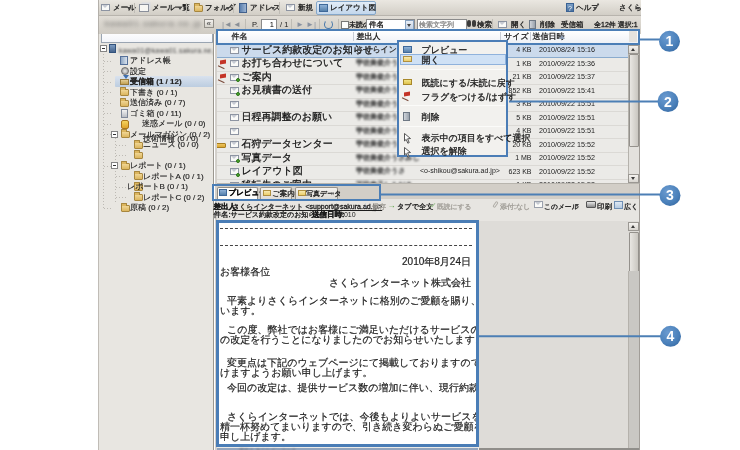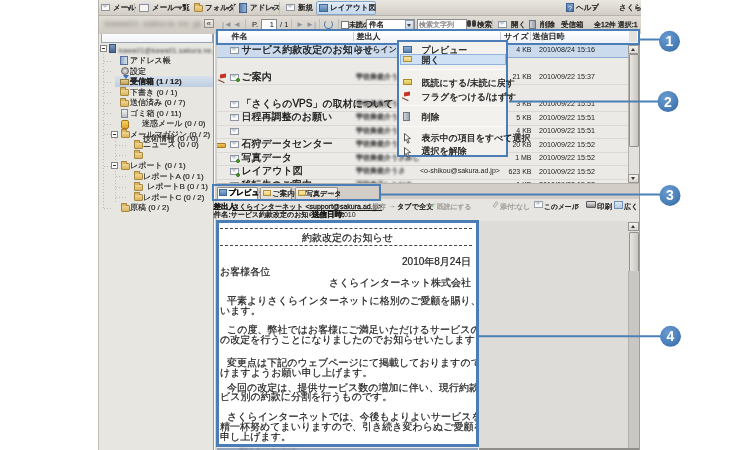--- a/index.html
+++ b/index.html
@@ -175,47 +175,62 @@
  <div class="fold" style="left:34.5px;top:107.5px"></div>
  <div class="trow jp" style="left:44px;top:105px">ニュース (0 / 0)</div>
  <div class="fold" style="left:34.5px;top:118px"></div>
  <div class="trow jp" style="left:44px;top:99px">技術情報 (0 / 0)</div>
  <div class="pm" style="left:12px;top:128px"></div>
  <div class="fold" style="left:22px;top:128.5px"></div>
  <div class="trow jp" style="left:31px;top:126px">レポート (0 / 1)</div>
  <div class="fold" style="left:34.5px;top:139px"></div>
  <div class="trow jp" style="left:44px;top:136.5px">レポートA (0 / 1)</div>
  <div class="fold" style="left:34.5px;top:149.5px"></div>
- <div class="trow jp" style="left:48px;top:147px">レポートB (0 / 1)</div>
+ <div class="trow jp" style="left:28px;top:147px">レポートB (0 / 1)</div>
  <div class="fold" style="left:34.5px;top:160px"></div>
  <div class="trow jp" style="left:44px;top:157.5px">レポートC (0 / 2)</div>
  <div class="fold" style="left:22px;top:170.5px"></div>
  <div class="trow jp" style="left:31px;top:168px">原稿 (0 / 2)</div>
 </div>
 <div class="ab" id="split"></div>
 <div class="ab" id="listpanel">
  <div class="lrow" style="top:10.5px;background:#cbdaec;border-bottom:1px solid #8aabce">
   <div class="env" style="left:13px;top:2px"></div>
         <div class="subj jp">サービス約款改定のお知らせ</div>
   <div class="sendr jp">さくらインター</div>
         <div class="sz">4 KB</div>
         <div class="dt">2010/08/24 15:16</div>
+      </div>
+ <div class="lrow" style="top:24px">
+  <div class="flag" style="left:2px;top:2px"></div>
+        <div class="env" style="left:13px;top:2px"></div>
+        <div class="subj jp">お打ち合わせについて</div>
+  <div class="sendr blur jp" style="font-size:7px">宇佐美俊介うさみし</div>
+        <div class="sz">1 KB</div>
+        <div class="dt">2010/09/22 15:36</div>
       </div>
  <div class="lrow" style="top:37.5px">
   <div class="flag" style="left:2px;top:2px"></div>
         <div class="env" style="left:13px;top:2px"></div>
         <div class="gdot" style="left:19px;top:6.5px"></div>
         <div class="subj jp">ご案内</div>
   <div class="sendr blur jp" style="font-size:7px">宇佐美俊介うさみし</div>
         <div class="sz">21 KB</div>
         <div class="dt">2010/09/22 15:37</div>
       </div>
+ <div class="lrow" style="top:51px">
+  <div class="env" style="left:13px;top:2px"></div>
+        <div class="gdot" style="left:19px;top:6.5px"></div>
+        <div class="subj jp">お見積書の送付</div>
+  <div class="sendr blur jp" style="font-size:7px">宇佐美俊介うさみし</div>
+        <div class="sz">852 KB</div>
+        <div class="dt">2010/09/22 15:41</div>
+      </div>
  <div class="lrow" style="top:64.5px">
   <div class="env" style="left:13px;top:2px"></div>
-        <div class="subj jp">「さくらのVPS」の取材について</div>
   <div class="sendr blur jp" style="font-size:7px">宇佐美俊介うさみし</div>
         <div class="sz">3 KB</div>
         <div class="dt">2010/09/22 15:51</div>
       </div>
  <div class="lrow" style="top:78px">
   <div class="env" style="left:13px;top:2px"></div>
         <div class="subj jp">日程再調整のお願い</div>
   <div class="sendr blur jp" style="font-size:7px">宇佐美俊介うさみし</div>
         <div class="sz">5 KB</div>
         <div class="dt">2010/09/22 15:51</div>
@@ -308,33 +323,31 @@
  <div class="sthumb" style="left:411.5px;top:10.5px;width:10px;height:40px"></div>
  <div class="ab" style="left:411px;top:50px;width:11px;height:179px;background:#c9c7c3;border-left:1px solid #b5b2ac"></div>
  <div class="ab" style="left:262px;top:227px;width:160px;height:2px;background:#908e8a"></div>
  <div class="ab" style="left:0px;top:225px;width:262px;height:4px;background:#ecebe7"></div>
  <div class="ab" style="left:0px;top:227px;width:261px;height:2px;background:#93a5bd"></div>
  <div class="ab blur" style="left:22px;top:225.5px;width:60px;height:4px;font-size:5px;color:#555;overflow:hidden">差出人 さくらインターネット</div>
 </div>
 
 <div class="ab" style="left:216px;top:220px;width:263px;height:227px;border:3px solid #4a7db6;background:#fff;overflow:hidden">
  <div class="ab" style="left:1px;top:5px;width:252px;border-top:1.5px dashed #444"></div>
- <div class="bl jp" style="left:0;top:8.5px;width:257px;text-align:center">約款改定のお知らせ</div>
  <div class="ab" style="left:1px;top:22.3px;width:252px;border-top:1.5px dashed #444"></div>
  <div class="bl jp" style="right:5px;top:33.2px">2010年8月24日</div>
  <div class="bl jp" style="left:1px;top:43px">お客様各位</div>
  <div class="bl jp" style="right:5px;top:54px">さくらインターネット株式会社</div>
  <div class="bl jp" style="left:8px;top:71.8px">平素よりさくらインターネットに格別のご愛顧を賜り、誠にありがとうござ</div>
  <div class="bl jp" style="left:1px;top:81.8px">います。</div>
  <div class="bl jp" style="left:8px;top:100.5px">この度、弊社ではお客様にご満足いただけるサービスの提供を目指し、約款</div>
  <div class="bl jp" style="left:1px;top:110.7px">の改定を行うことになりましたのでお知らせいたします。</div>
  <div class="bl jp" style="left:8px;top:134px">変更点は下記のウェブページにて掲載しておりますので、是非ご一読いただ</div>
  <div class="bl jp" style="left:1px;top:144px">けますようお願い申し上げます。</div>
  <div class="bl jp" style="left:8px;top:158.6px">今回の改定は、提供サービス数の増加に伴い、現行約款を基本約款と各サー</div>
- <div class="bl jp" style="left:1px;top:168.2px">ビス別の約款に分割を行うものです。</div>
  <div class="bl jp" style="left:8px;top:187.7px">さくらインターネットでは、今後もよりよいサービスをご提供できますよう</div>
  <div class="bl jp" style="left:1px;top:198px">精一杯努めてまいりますので、引き続き変わらぬご愛顧を賜りますようお願い</div>
  <div class="bl jp" style="left:1px;top:207.5px">申し上げます。</div>
 </div>
 
 <div class="ab" style="left:215.5px;top:29px;width:424px;height:16px;border:2.5px solid #4b7eb6;background:linear-gradient(#ffffff,#eef1f6)">
  <div class="ab" style="left:135.5px;top:1px;width:1px;height:9px;background:#c8ccd4"></div>
  <div class="ab" style="left:282.5px;top:1px;width:1px;height:9px;background:#c8ccd4"></div>
  <div class="ab" style="left:312px;top:1px;width:1px;height:9px;background:#c8ccd4"></div>
  <div class="ab jp" style="left:14px;top:0;font-size:8px;line-height:11px;color:#222">件名</div>

